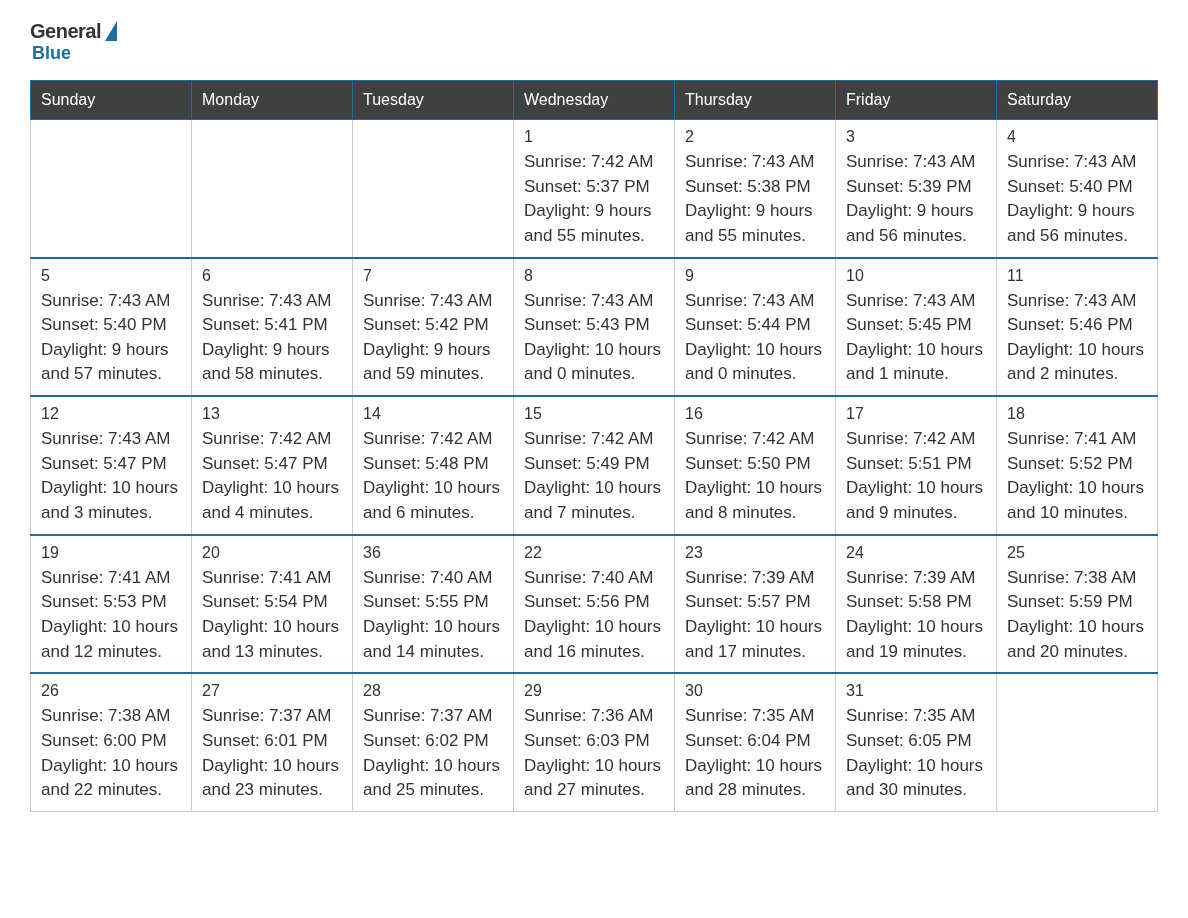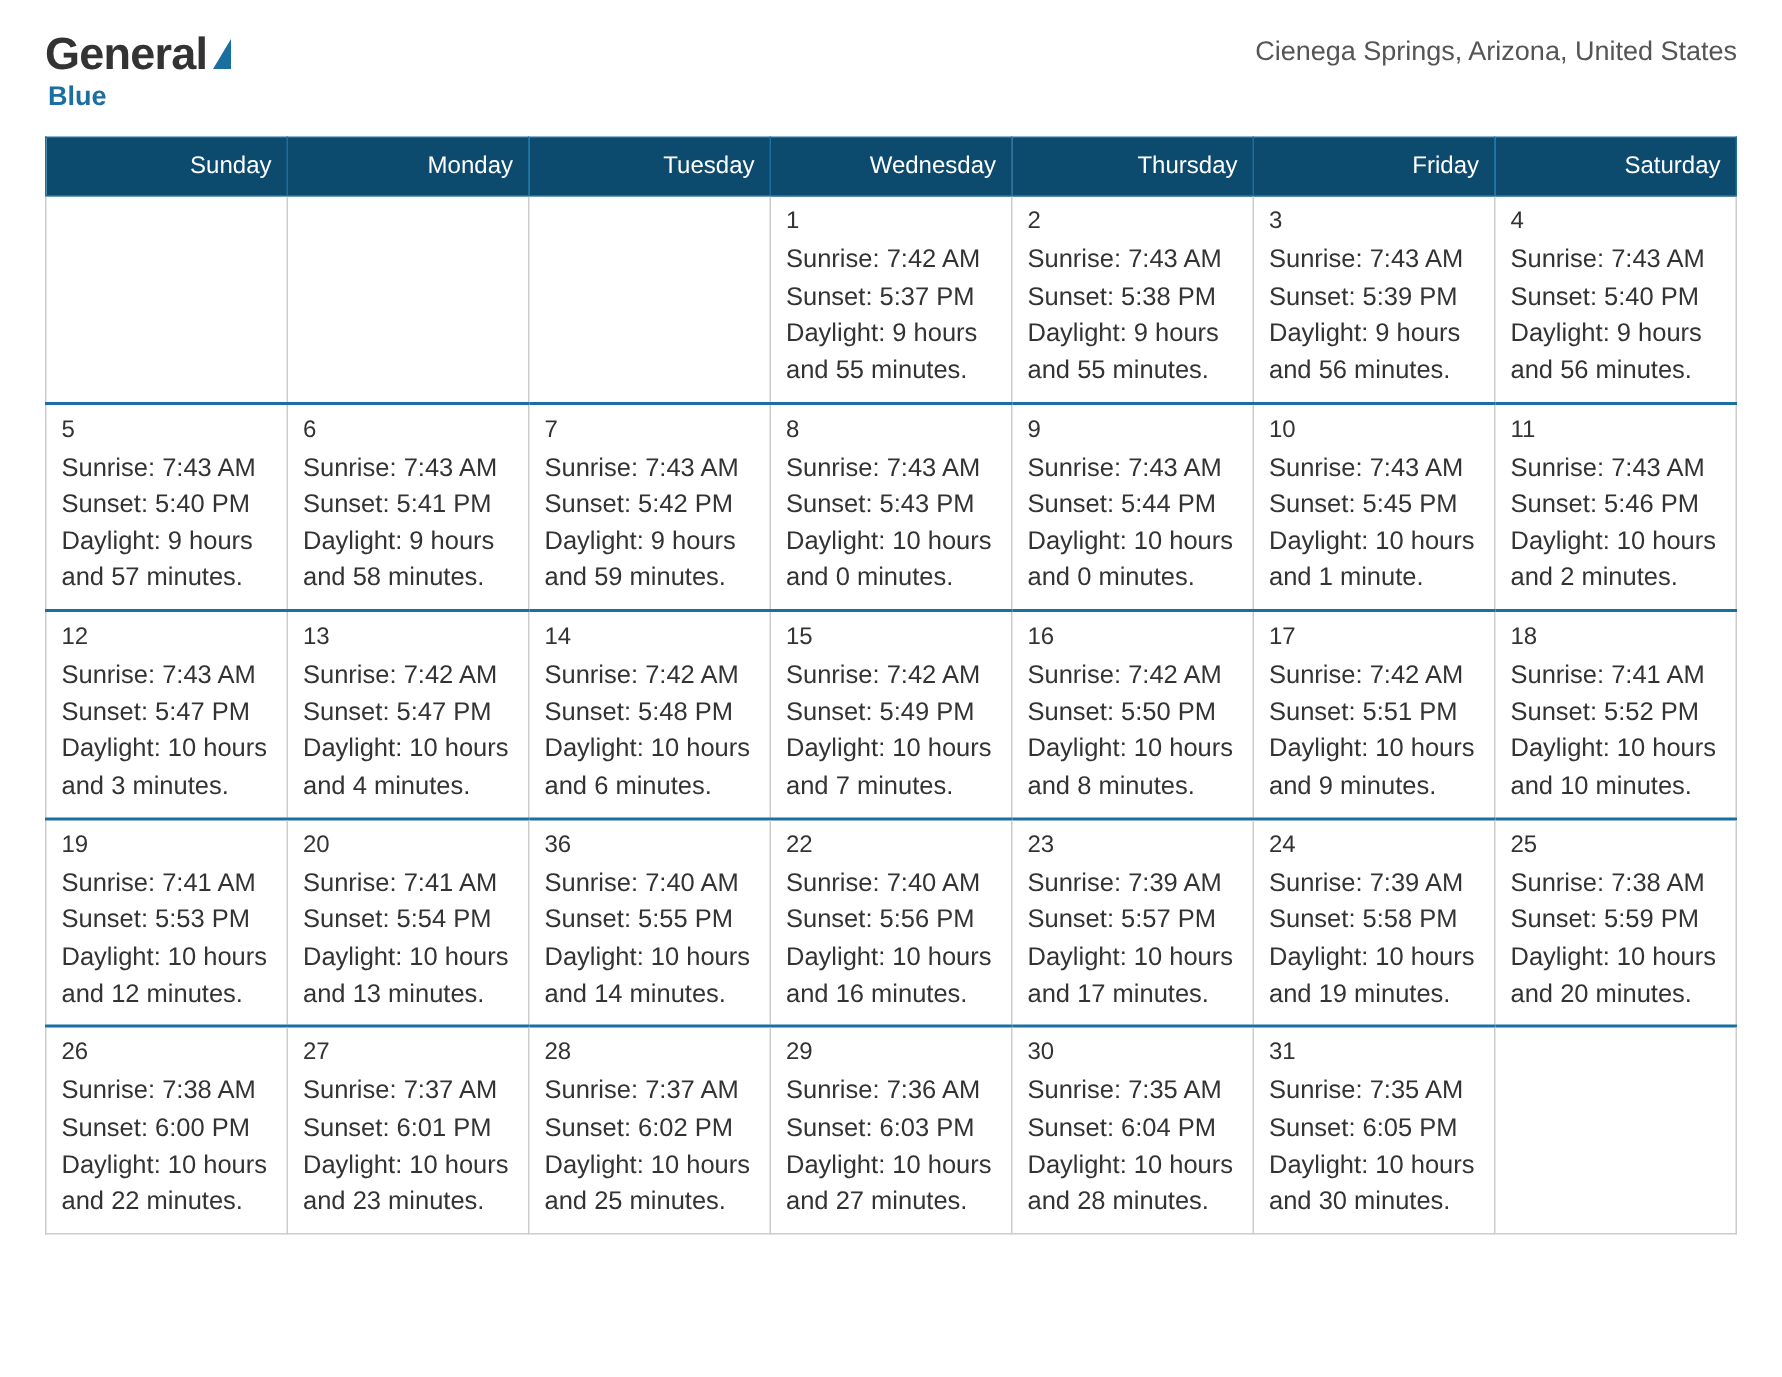--- a/index.html
+++ b/index.html
@@ -19,21 +19,21 @@
     .logo {
       display: flex;
       flex-direction: column;
       align-items: flex-start;
     }
     .logo-top {
       display: flex;
       align-items: center;
     }
     .logo-general {
-      font-size: 30px;
+      font-size: 20px;
       font-weight: bold;
       color: #333;
       letter-spacing: -0.5px;
       text-align: center;
     }
     .logo-triangle {
       width: 0;
       height: 0;
       border-left: 12px solid transparent;
       border-right: 0px solid transparent;
@@ -60,26 +60,26 @@
       font-size: 18px;
       color: #555;
       margin-top: 4px;
     }
     .calendar {
       width: 100%;
       border-collapse: collapse;
       border: 1px solid #ccc;
     }
     .calendar th {
-      background: #0c4a6e;
+      background: #404040;
       color: #fff;
       font-size: 16px;
       font-weight: normal;
       padding: 10px 10px;
-      text-align: right;
+      text-align: left;
       border: 1px solid #1a6fa0;
     }
     .calendar td {
       vertical-align: top;
       padding: 8px 10px;
       border: 1px solid #ccc;
       width: 14.28%;
       min-height: 100px;
       font-size: 13px;
       color: #333;
@@ -108,21 +108,20 @@
 
 <div class="header">
   <div class="logo">
     <div class="logo-top">
       <span class="logo-general">General</span>
       <div class="logo-triangle"></div>
     </div>
     <span class="logo-blue">Blue</span>
   </div>
   <div class="title-section">
-    <div class="location">Cienega Springs, Arizona, United States</div>
   </div>
 </div>
 
 <table class="calendar">
   <thead>
     <tr>
     <th>Sunday</th>
         <th>Monday</th>
         <th>Tuesday</th>
         <th>Wednesday</th>

